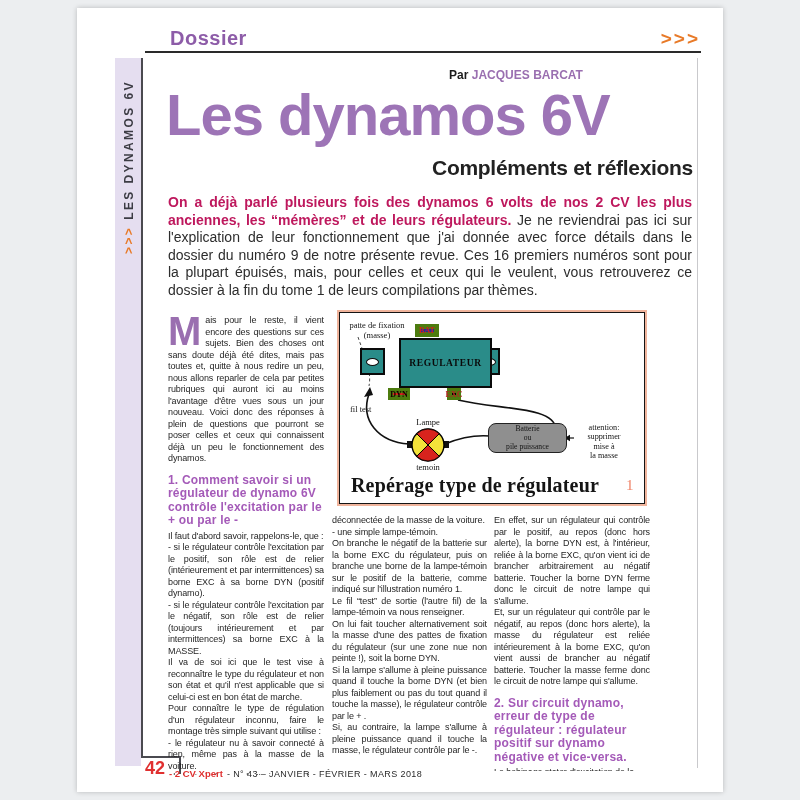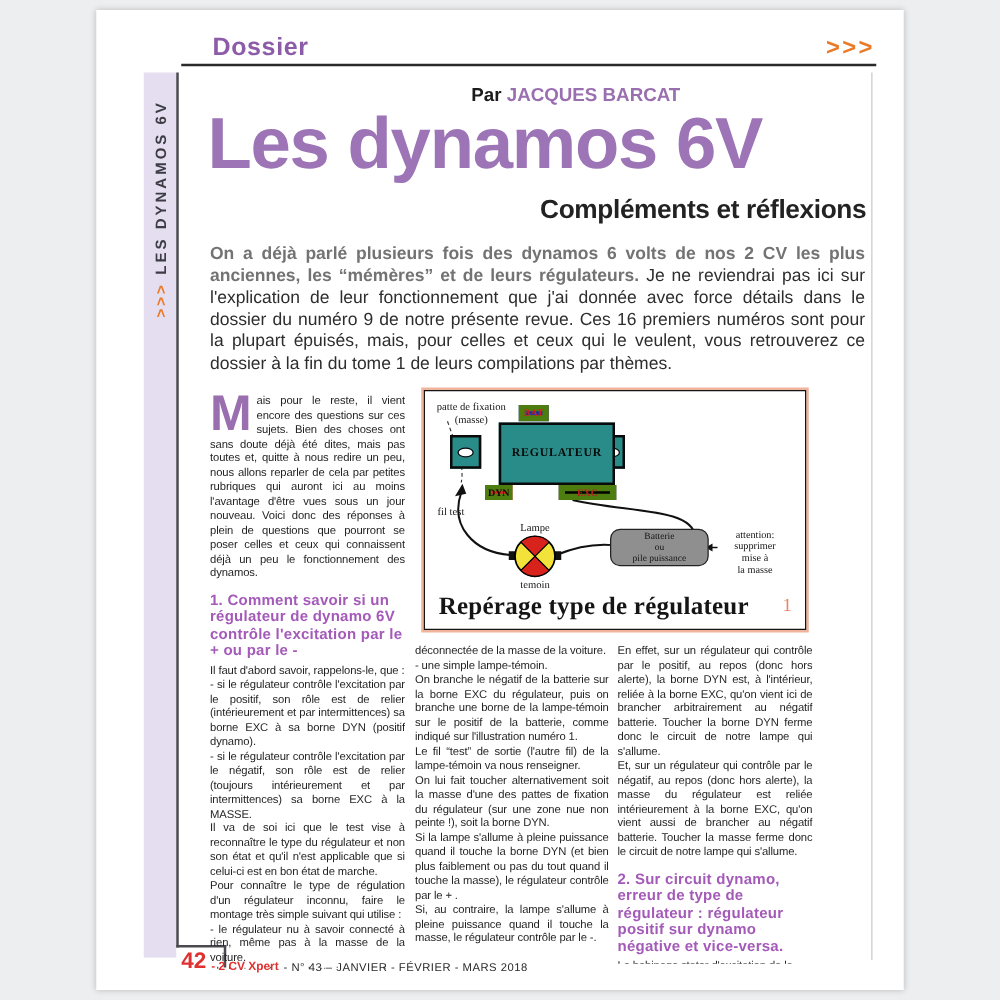--- a/index.html
+++ b/index.html
@@ -27,32 +27,32 @@
   .side-strip{position:absolute;left:38px;top:50px;width:26px;height:708px;background:#e5def0;}
   .side-rule{position:absolute;left:64px;top:50px;width:2px;height:700px;background:#4a4a50;}
   .side-rule-jog{position:absolute;left:64px;top:748px;width:40px;height:2px;background:#4a4a50;}
   .side-rule-tick{position:absolute;left:102px;top:748px;width:2px;height:18px;background:#4a4a50;}
   .side-rot{position:absolute;left:41px;top:52px;width:194px;line-height:23px;
     transform-origin:0 0;transform:rotate(-90deg) translateX(-100%);
     font-size:12px;letter-spacing:2.4px;color:#3c3c44;font-weight:bold;white-space:nowrap;}
   .side-rot .chev{color:#e87a28;margin-right:6px;}
 
   
-  .byline{position:absolute;left:300px;top:60px;width:278px;text-align:left;
-    font-size:15px;font-weight:bold;color:#1c1c1c;}
+  .byline{position:absolute;left:300px;top:60px;width:278px;text-align:center;
+    font-size:12px;font-weight:bold;color:#1c1c1c;}
   .byline .author{color:#9a6fb0;}
   .page-title{position:absolute;left:89px;top:78px;font-size:58px;font-weight:bold;
     color:#9d74b6;letter-spacing:-1px;line-height:1;}
   .page-subtitle{position:absolute;left:300px;top:148px;width:316px;text-align:right;
     font-size:21px;font-weight:bold;color:#222;letter-spacing:-.3px;}
 
   
   .intro{position:absolute;left:91px;top:186px;width:524px;
     font-size:14px;line-height:17.6px;text-align:justify;color:#2d2d2d;}
-  .intro .lead{color:#737373;font-weight:bold;margin-top:32px;}
+  .intro .lead{color:#be185d;font-weight:bold;margin-top:32px;}
 
   
   .col{position:absolute;font-size:9px;line-height:11.5px;letter-spacing:-.1px;
     text-align:justify;color:#1f1f1f;overflow:hidden;}
   .col1{left:91px;top:307px;width:156px;height:460px;}
   .col2{left:255px;top:507px;width:155px;height:256px;}
   .col3{left:417px;top:507px;width:156px;height:256px;}
   .dropcap{float:left;font-size:40px;line-height:31px;font-weight:bold;color:#9a6fb0;
     padding:1px 4px 0 0;}
   .col-heading{font-size:12px;line-height:13.5px;font-weight:bold;color:#a45ab8;
@@ -71,21 +71,21 @@
     font-weight:bold;font-size:9.5px;letter-spacing:.6px;color:#0a0a0a;}
   .tab{position:absolute;top:35px;width:25px;height:27px;background:#2a8c89;
     border:2px solid #0a0a0a;box-sizing:border-box;display:flex;align-items:center;justify-content:center;}
   .tab-l{left:20px;} .tab-r{left:138px;width:22px;}
   .tab .oval{width:11px;height:6px;background:#fff;border:1px solid #0a0a0a;border-radius:50%;}
   .term{position:absolute;box-sizing:border-box;border:5px solid #4d7c0f;
     font-weight:bold;font-size:8px;display:flex;align-items:center;justify-content:center;
     font-family:"Liberation Serif",serif;}
   .term-bat{left:75px;top:11px;width:24px;height:13px;background:#21309a;color:#cf2020;}
   .term-dyn{left:48px;top:75px;width:22px;height:12px;background:#d8231d;color:#140000;}
-  .term-exc{left:107px;top:75px;width:46px;height:12px;background:#000000;color:#b42222;}
+  .term-exc{left:107px;top:75px;width:14px;height:12px;background:#000000;color:#b42222;}
   .lbl-patte{left:2px;top:8px;width:70px;text-align:center;}
   .lbl-filtest{left:10px;top:92px;}
   .lbl-lampe{left:58px;top:105px;width:60px;text-align:center;}
   .lbl-temoin{left:58px;top:150px;width:60px;text-align:center;}
   .battery{position:absolute;left:148px;top:110px;width:79px;height:30px;background:#8f8f8f;
     border:1px solid #222;border-radius:8px;box-sizing:border-box;}
   .lbl-batterie{left:148px;top:111px;width:79px;text-align:center;font-size:7.6px;line-height:9px;}
   .lbl-attention{left:231px;top:110px;width:66px;text-align:center;font-size:8.2px;line-height:9.4px;}
   .fig-caption{position:absolute;left:5px;top:161px;width:260px;text-align:center;
     font-size:20px;font-weight:bold;color:#151515;letter-spacing:.2px;}

